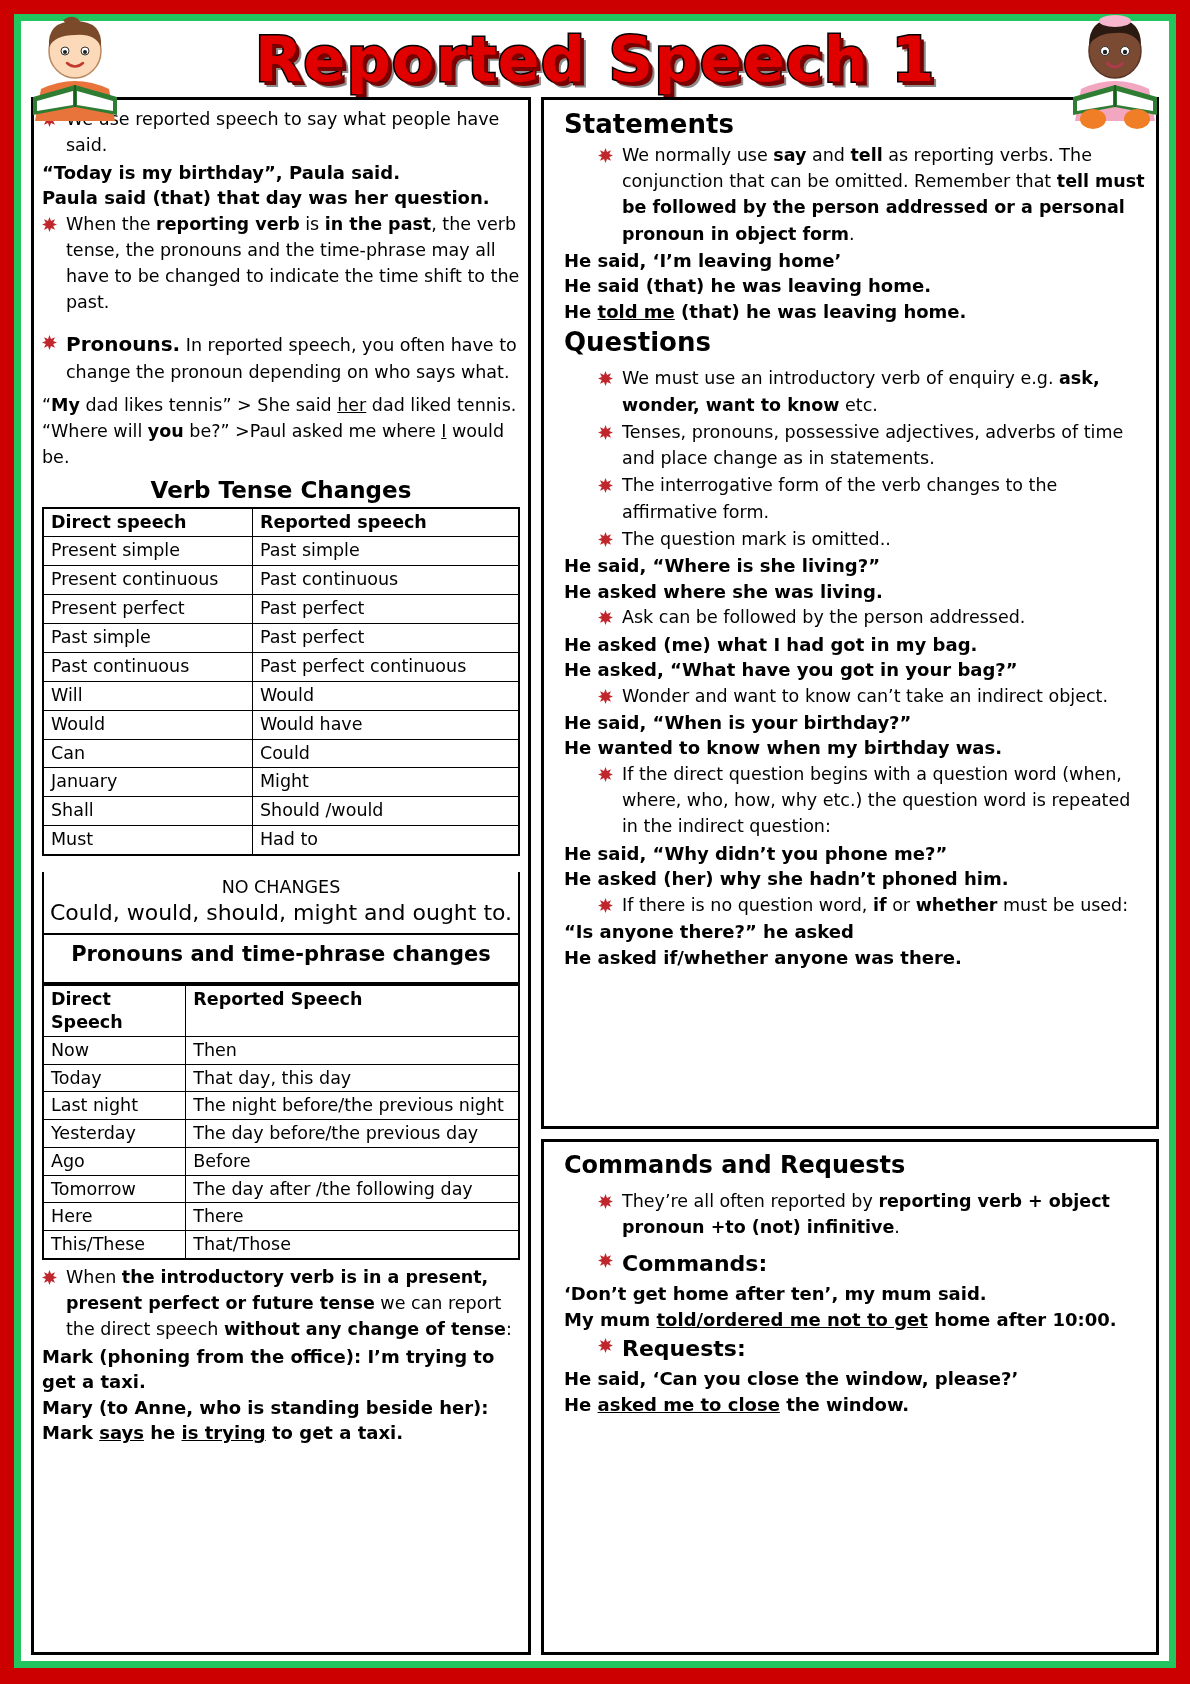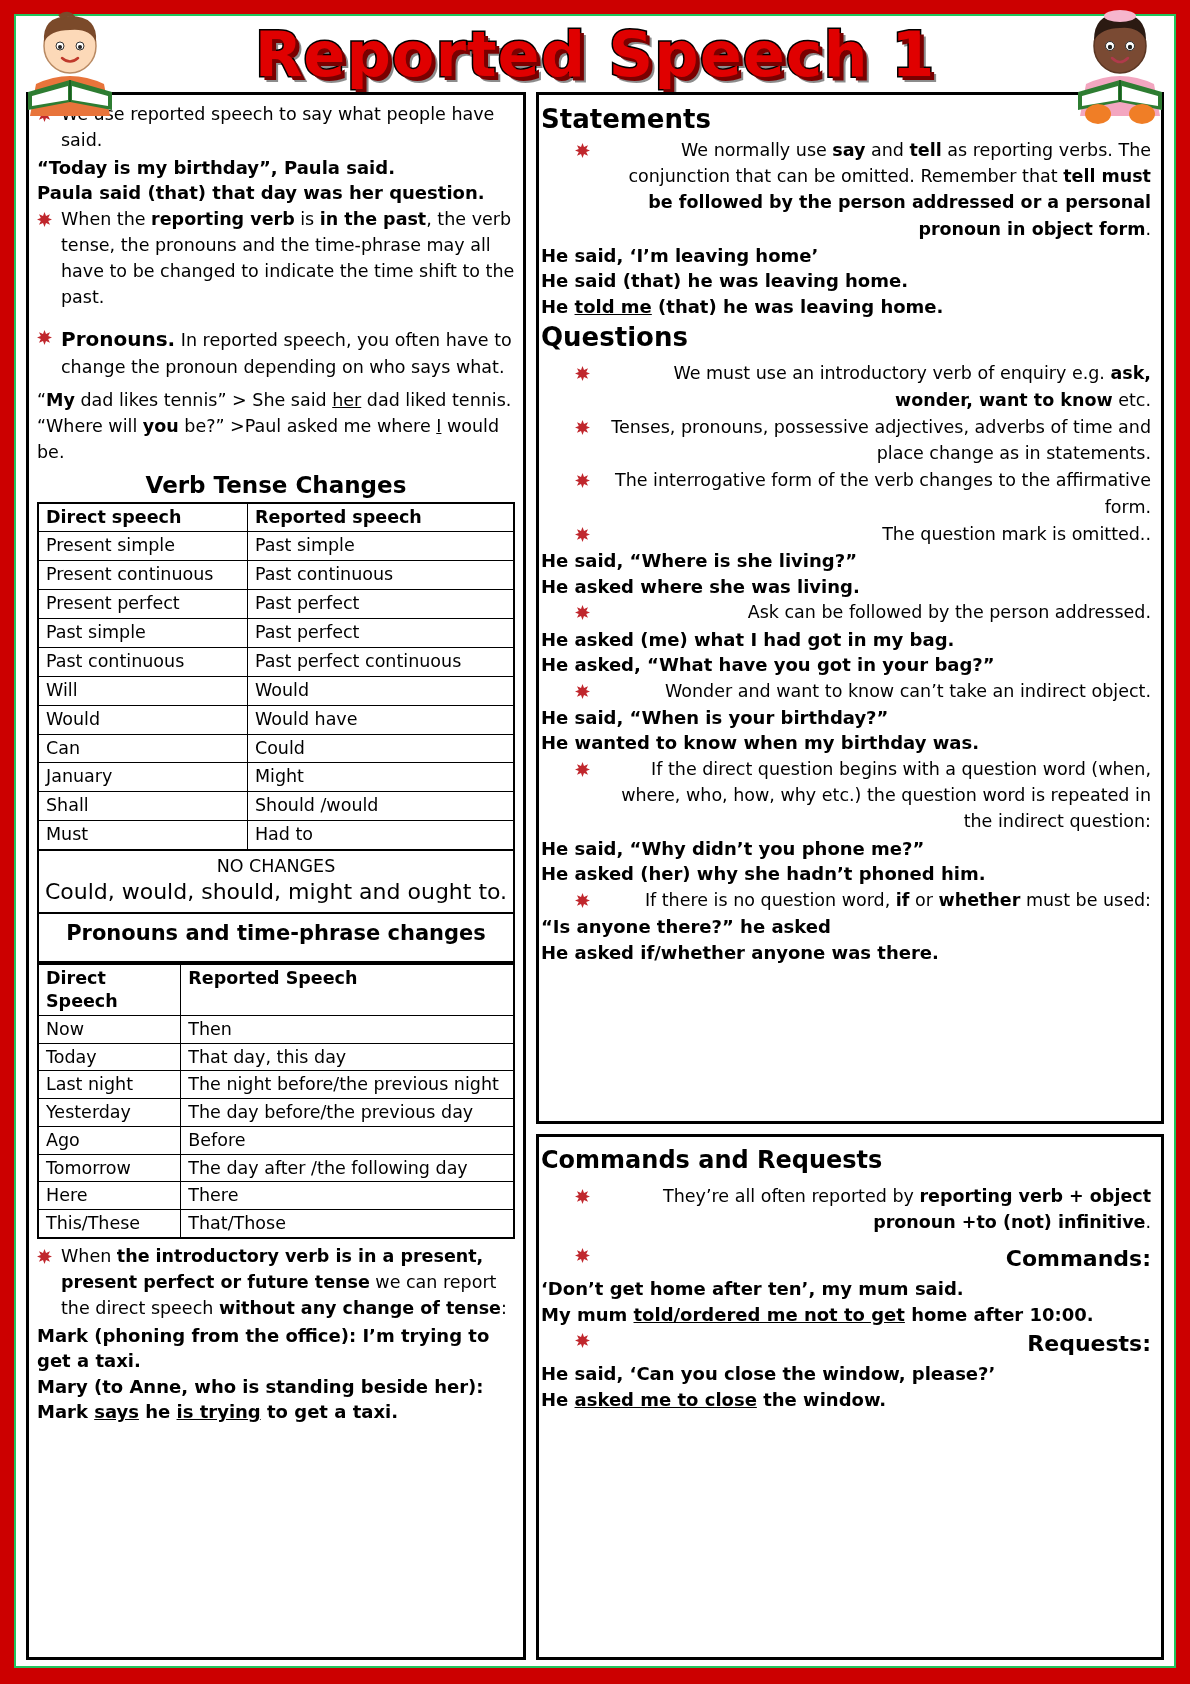--- a/index.html
+++ b/index.html
@@ -12,21 +12,21 @@
   }
   .page {
     position: absolute; inset: 0;
     background: #cc0000;
     padding: 14px 14px 16px 14px;
   }
   .sheet {
     position: relative;
     width: 100%; height: 100%;
     background: #ffffff;
-    border: 2px solid #22c55e;
+    border: 7px solid #22c55e;
   }
   
   .title-band {
     position: relative;
     height: 76px;
     background: #ffffff;
     display: flex; align-items: center; justify-content: center;
   }
   .title-text {
     font-family: "DejaVu Sans", sans-serif;
@@ -47,38 +47,38 @@
   .columns {
     position: absolute;
     left: 10px; right: 10px; top: 76px; bottom: 6px;
     display: flex; gap: 10px;
   }
   .col-left { width: 500px; flex: none; }
   .col-right { flex: 1; display: flex; flex-direction: column; gap: 10px; }
   .panel {
     border: 3px solid #000;
     background: #fff;
-    padding: 8px 10px 6px 2px;
+    padding: 8px 10px 6px 20px;
     overflow: hidden;
   }
   .panel.left-panel { height: 100%; padding: 6px 8px 4px 8px; }
   .panel.q-panel { height: 1032px; }
   .panel.c-panel { flex: 1; }
 
   
   .t { font-family: "DejaVu Sans", sans-serif; color:#000; }
   .para { font-size: 17.5px; line-height: 1.50; margin: 0; }
   .plain { font-weight: normal; }
   .bold  { font-weight: bold; }
   .u { text-decoration: underline; }
   .sec-head {
     font-size: 26px; font-weight: bold; margin: 2px 0 2px 0; line-height: 1.15;
   }
   .bullet-row { display: flex; gap: 9px; margin: 0 0 1px 0; }
-  .bullet-row.indent1 { padding-left: 34px; text-align: right; }
+  .bullet-row.indent1 { padding-left: 34px; }
   .star {
     flex: none; width: 15px; height: 15px; margin-top: 6px;
     color:#c0272d; font-size: 15px; line-height: 15px; text-align:center;
   }
   .star svg { display:block; }
   .bullet-text { flex: 1; font-size: 17.5px; line-height: 1.50; }
   .line { font-size: 18px; line-height: 1.42; margin: 0; font-weight: bold; }
   .gap { height: 12px; }
   .gap-s { height: 6px; }
 
@@ -100,21 +100,21 @@
   table.grid td.c1 { width: 44%; }
   .nochg-title { font-size: 17.5px; text-align:center; line-height:1.3; }
   .nochg-sub { font-size: 22px; text-align:center; line-height:1.3; }
   .band {
     border: 2.5px solid #000; border-top: none;
     text-align:center; font-size: 21px; font-weight: bold;
     padding: 7px 4px 16px 4px;
   }
   .band-plain {
     border: 2.5px solid #000; border-top: none;
-    text-align:center; padding: 4px 4px 6px 4px;
+    text-align:center; padding: 4px 4px 6px 4px; margin-top: 16px;
   }
   table.grid2 { width:100%; border-collapse: collapse; border: 2.5px solid #000; }
   table.grid2 td {
     border: 1.6px solid #000; padding: 2px 7px;
     font-size: 17.5px; line-height: 1.3; height: 26px;
   }
   table.grid2 td.hd { font-weight: bold; vertical-align: top; }
   table.grid2 td.k { width: 30%; }
   .subtitle-box { font-size: 23px; font-weight: bold; text-align:center; padding: 6px 0 4px 0; }
 </style>

